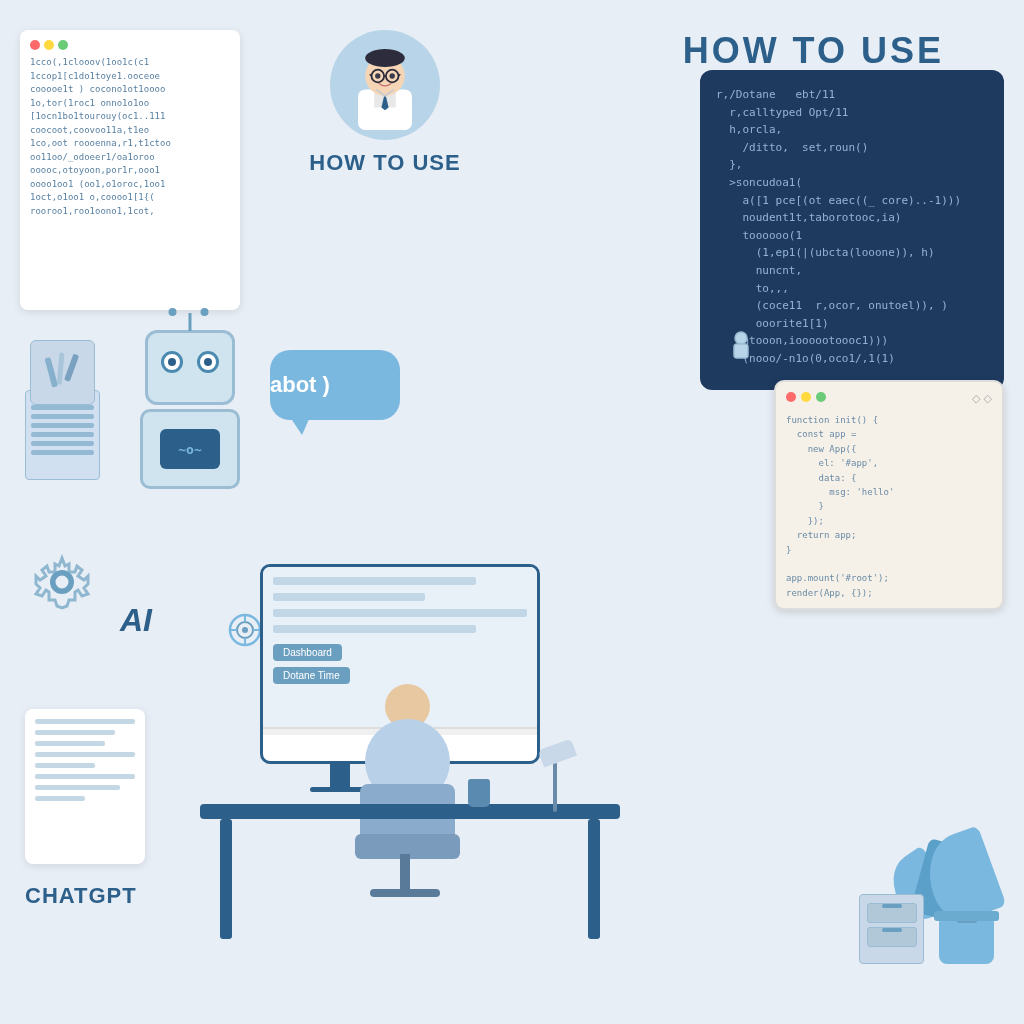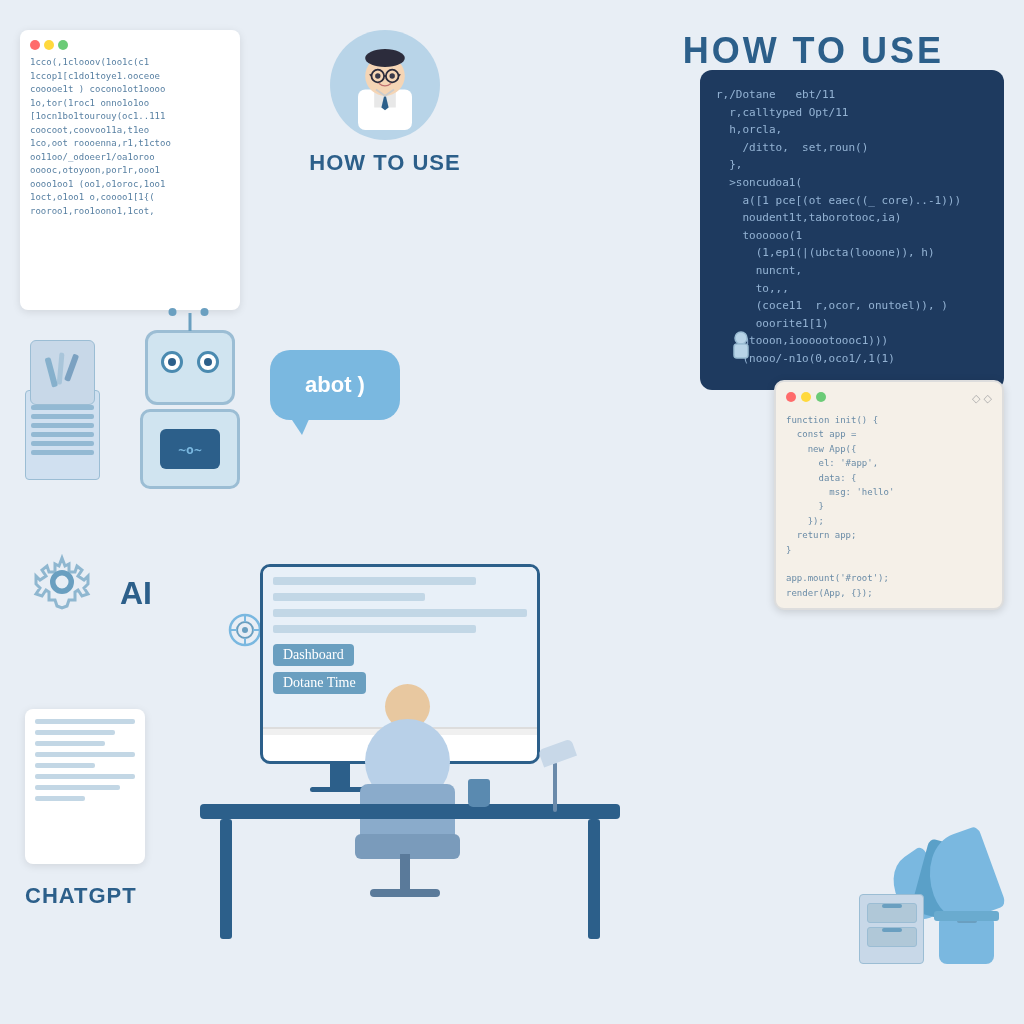--- a/index.html
+++ b/index.html
@@ -100,21 +100,20 @@
     .speech-bubble {
       position: absolute;
       top: 350px;
       left: 270px;
       width: 130px;
       height: 70px;
       background: #7ab8e0;
       border-radius: 20px;
       display: flex;
       align-items: center;
-      justify-content: center;
     }
     .speech-bubble::after {
       content: '';
       position: absolute;
       bottom: -15px;
       left: 20px;
       width: 0;
       height: 0;
       border-left: 12px solid transparent;
       border-right: 8px solid transparent;
@@ -218,25 +217,26 @@
       top: 550px;
       left: 30px;
       width: 65px;
       height: 65px;
       color: #6a9fc0;
     }
 
     
     .ai-label {
       position: absolute;
-      top: 575px;
+      top: 602px;
       left: 120px;
       font-size: 32px;
       font-weight: 900;
       color: #2c5f8a;
+      font-style: italic;
     }
 
     
     .doc-left {
       position: absolute;
       top: 390px;
       left: 25px;
       width: 75px;
       height: 90px;
       background: #d0e0f0;
@@ -342,24 +342,23 @@
       margin-bottom: 8px;
       opacity: 0.5;
     }
     .monitor-line.short { width: 60%; }
     .monitor-line.medium { width: 80%; }
     .monitor-btn {
       background: #6a9fc0;
       color: white;
       border-radius: 4px;
       padding: 3px 10px;
-      font-size: 14px;
+      font-size: 10px;
       display: inline-block;
       margin: 3px 0;
-      font-family: Liberation Serif, serif;
     }
     .monitor-base {
       position: absolute;
       top: 200px;
       left: 130px;
       width: 20px;
       height: 25px;
       background: #2c5f8a;
     }
     .monitor-foot {

